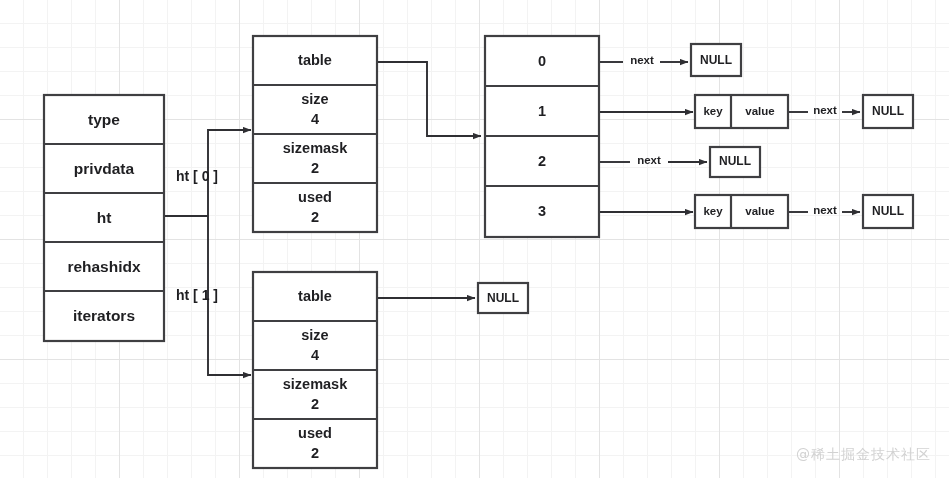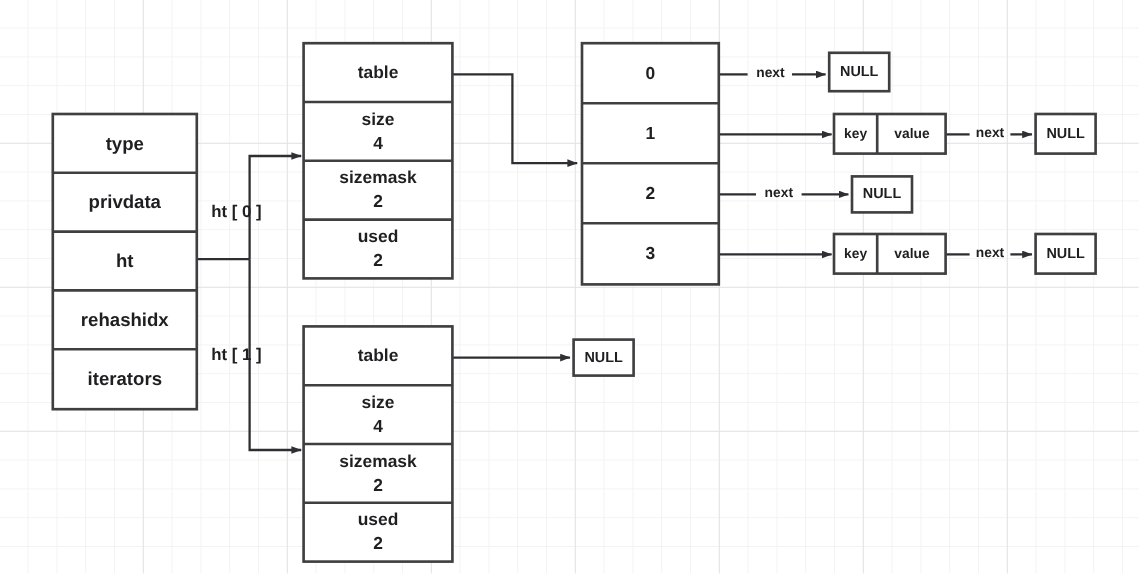--- a/index.html
+++ b/index.html
@@ -190,13 +190,14 @@
       <text class="celltext t11" x="713" y="212">key</text>
       <text class="celltext t11" x="760" y="212">value</text>
     </g>
     <text class="edgelabel" x="825" y="211">next</text>
     <g>
       <rect class="boxrect" x="863" y="195" width="50" height="33" stroke-width="2"></rect>
       <text class="celltext t12" x="888" y="212">NULL</text>
     </g>
   </svg>
 
+  <div class="watermark">@稀土掘金技术社区</div>
 </div>
 
 </body></html>

